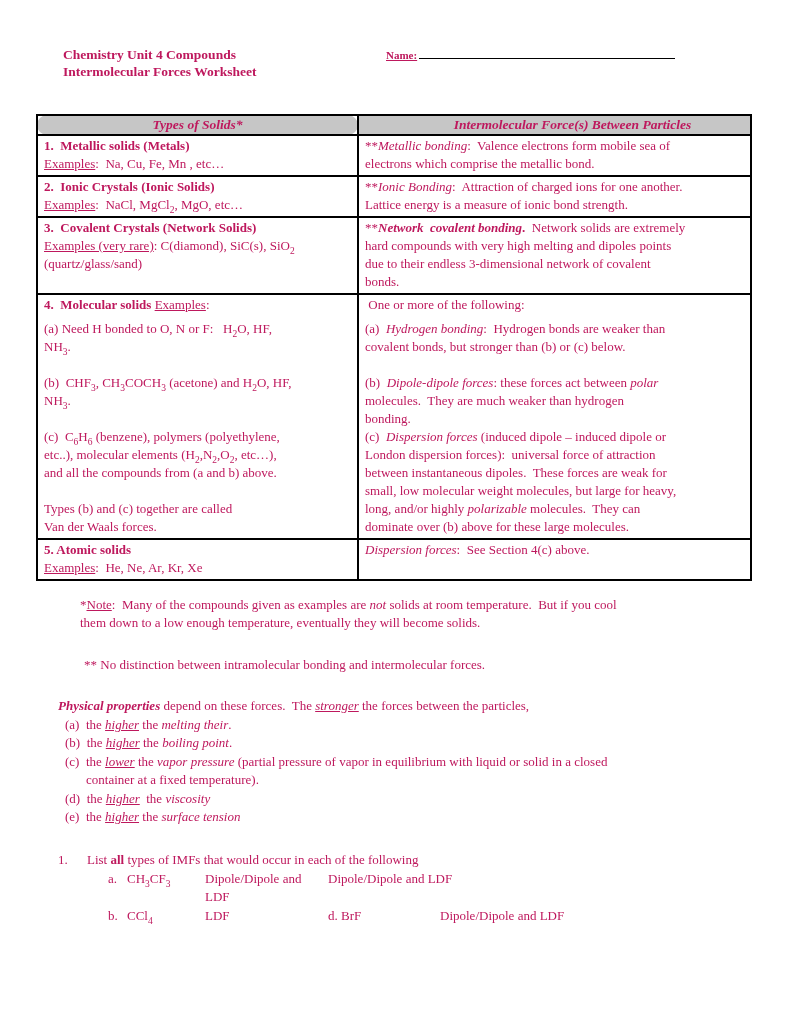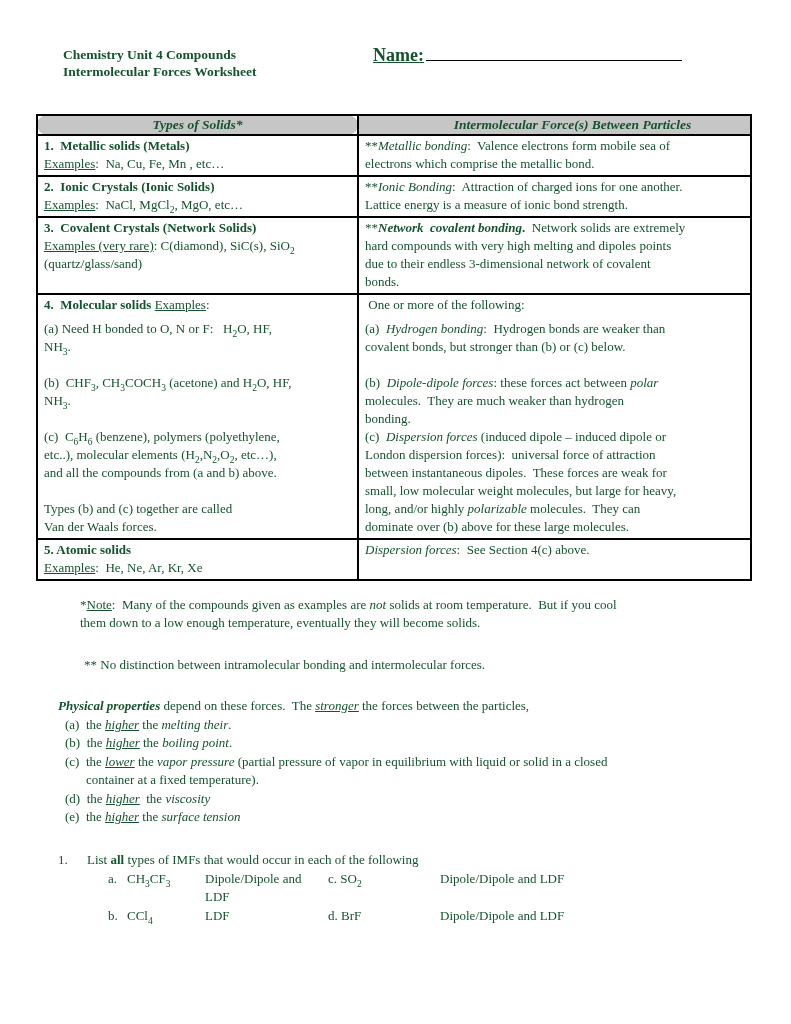--- a/index.html
+++ b/index.html
@@ -1,23 +1,23 @@
 <!DOCTYPE html>
 <html><head>
 <meta charset="utf-8">
 <style>
   * { margin:0; padding:0; box-sizing:border-box; }
   html,body { width:791px; height:1024px; background:#ffffff; overflow:hidden; }
   .page { position:relative; width:791px; height:1024px;
-          font-family:"Liberation Serif", serif; font-size:13px; line-height:18px; color:#14532d; }
+          font-family:"Liberation Serif", serif; font-size:13px; line-height:18px; color:#be185d; }
   .b { font-weight:bold; } .i { font-style:italic; } .u { text-decoration:underline; }
   sub { font-size:9.5px; line-height:0; }
 
   .doc-header { position:absolute; left:63px; top:46px; font-weight:bold; font-size:13.5px; line-height:17px; }
-  .name-area  { position:absolute; left:373px; top:46px; font-size:18px; }
+  .name-area  { position:absolute; left:386px; top:46px; font-size:11px; }
   .name-label { font-weight:bold; text-decoration:underline; }
   .name-line  { display:inline-block; width:256px; border-bottom:1.5px solid #000; height:13px; margin-left:2px; }
 
   table.solids { position:absolute; left:36px; top:114px; width:714px; border-collapse:collapse; border:2px solid #000; table-layout:fixed; }
   table.solids th { border:2px solid #000; font-weight:bold; font-style:italic; font-size:13.5px;
                     text-align:center; padding:0 4px; height:20px; }
   table.solids td { border:2px solid #000; vertical-align:top; padding:1px 6px 2px 6px; }
   td p { margin:0; }
   .gap0 { margin-top:0; } .gap1 { margin-top:6px; } .gap2 { margin-top:18px; }
 
@@ -130,21 +130,20 @@
 
   <div class="question">
     <div class="q-stem">
       <span class="q-num">1.</span>
       <span><span>List </span><span class="b">all</span><span> types of IMFs that would occur in each of the following</span></span>
     </div>
     <div class="q-row">
       <span class="q-label">a.</span>
       <span class="q-formula"><span>CH</span><sub>3</sub><span>CF</span><sub>3</sub></span>
       <span class="q-answer1">Dipole/Dipole and LDF</span>
-      <span class="q-c2"><span>c.</span>&nbsp;<span><span>SO</span><sub>2</sub></span></span>
       <span>Dipole/Dipole and LDF</span>
     </div>
     <div class="q-row">
       <span class="q-label">b.</span>
       <span class="q-formula"><span>CCl</span><sub>4</sub></span>
       <span class="q-answer1">LDF</span>
       <span class="q-c2"><span>d.</span>&nbsp;<span><span>BrF</span></span></span>
       <span>Dipole/Dipole and LDF</span>
     </div>
   </div>

